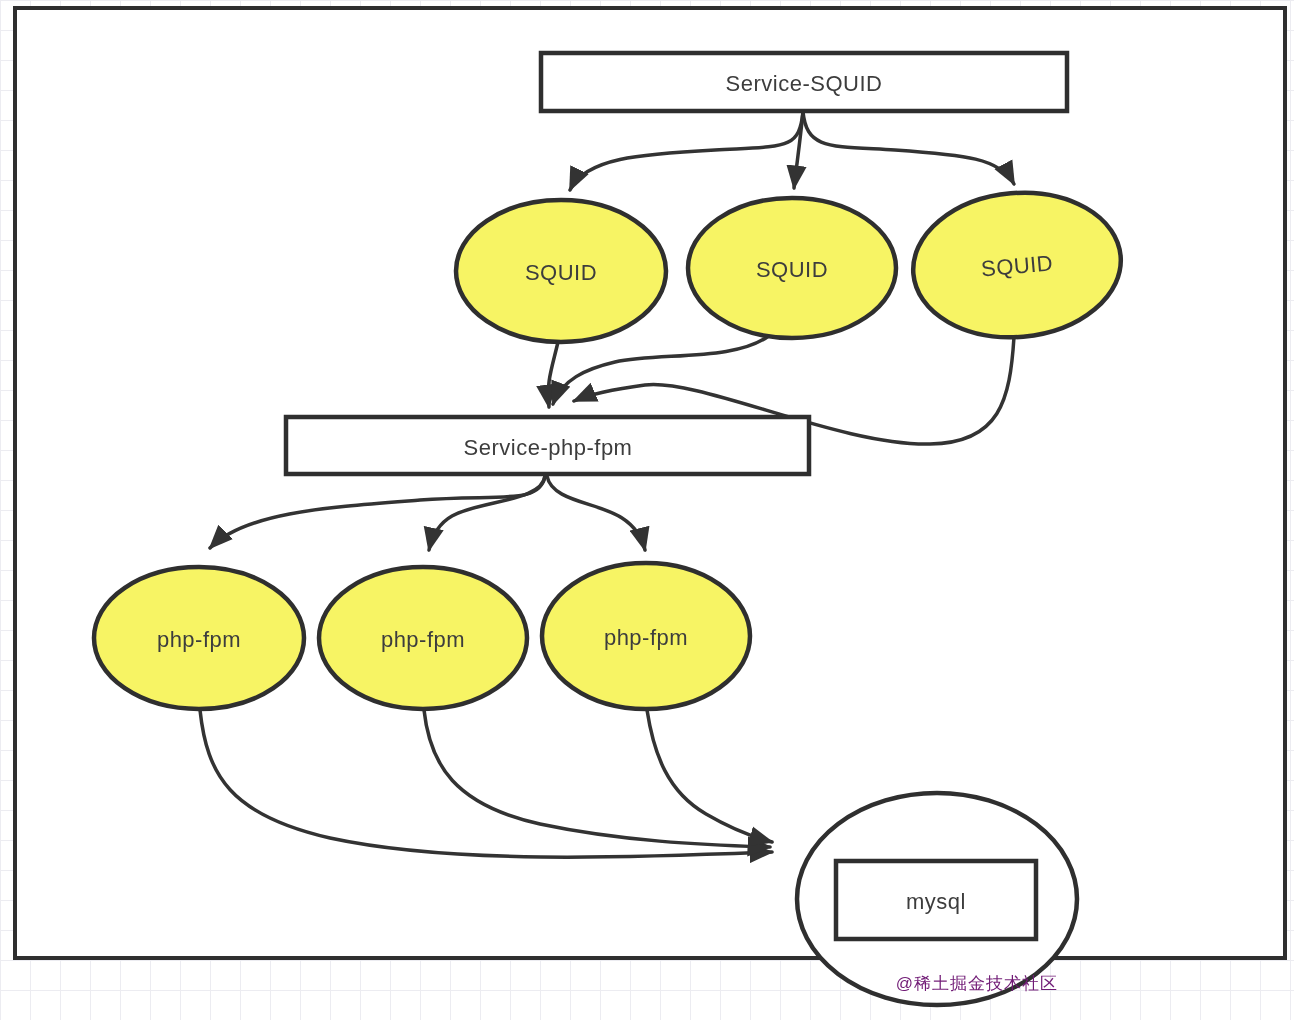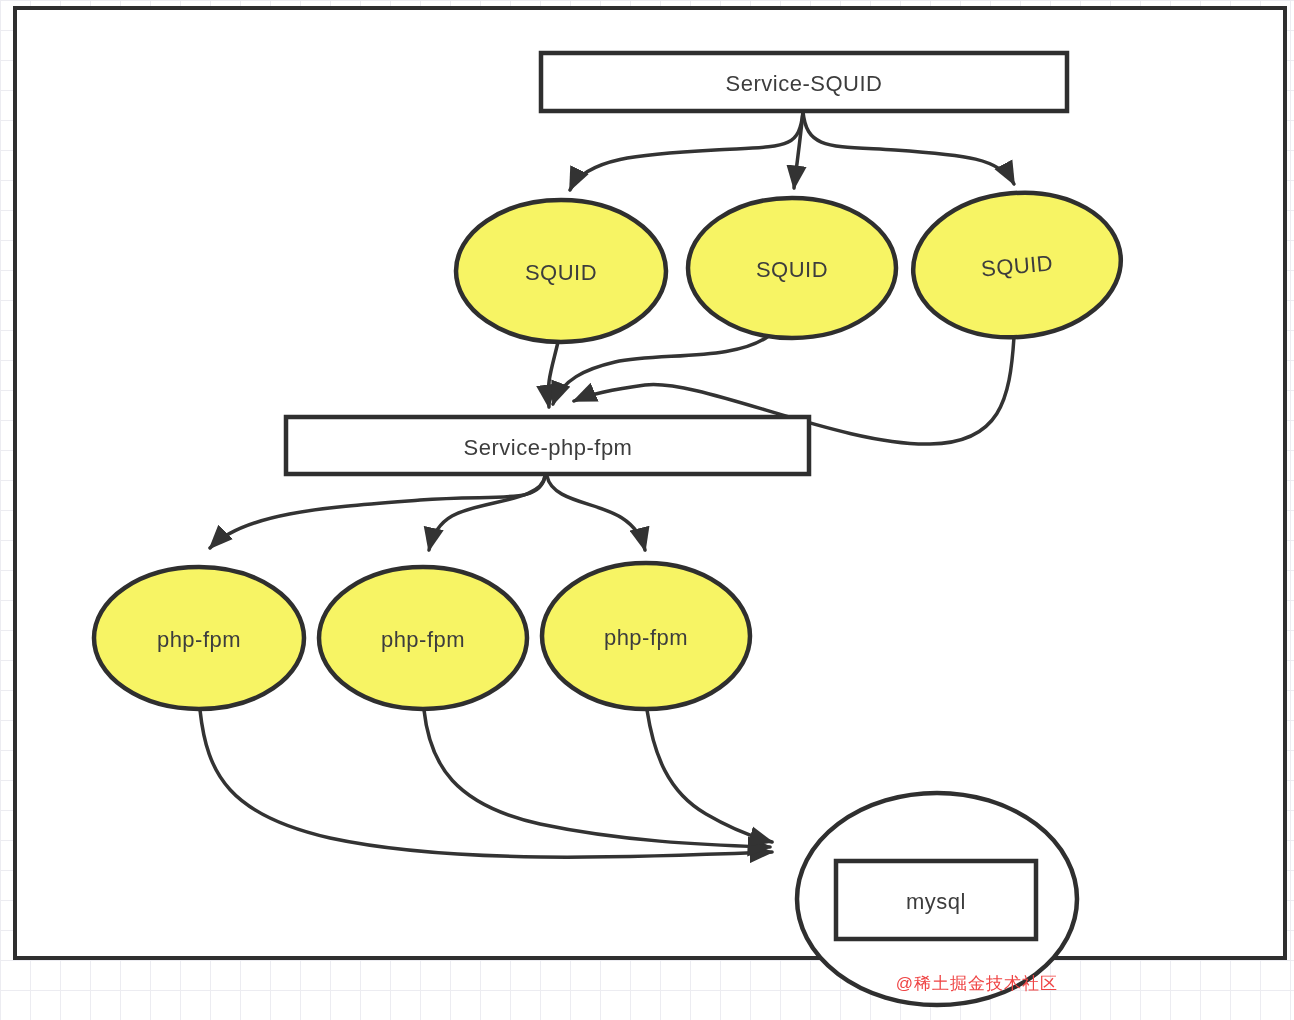--- a/index.html
+++ b/index.html
@@ -53,21 +53,21 @@
     font-weight: 400;
     letter-spacing: 0.5px;
     text-anchor: middle;
     dominant-baseline: central;
   }
   .watermark {
     position: absolute;
     top: 972px;
     right: 22px;
     font-size: 17px;
-    color: #ef4444;
+    color: #701a75;
     letter-spacing: 1px;
     user-select: none;
   }
 </style>
 </head>
 <body>
 
 <div class="stage">
   <svg width="1294" height="1020" viewBox="0 0 1294 1020" xmlns="http://www.w3.org/2000/svg">
 

